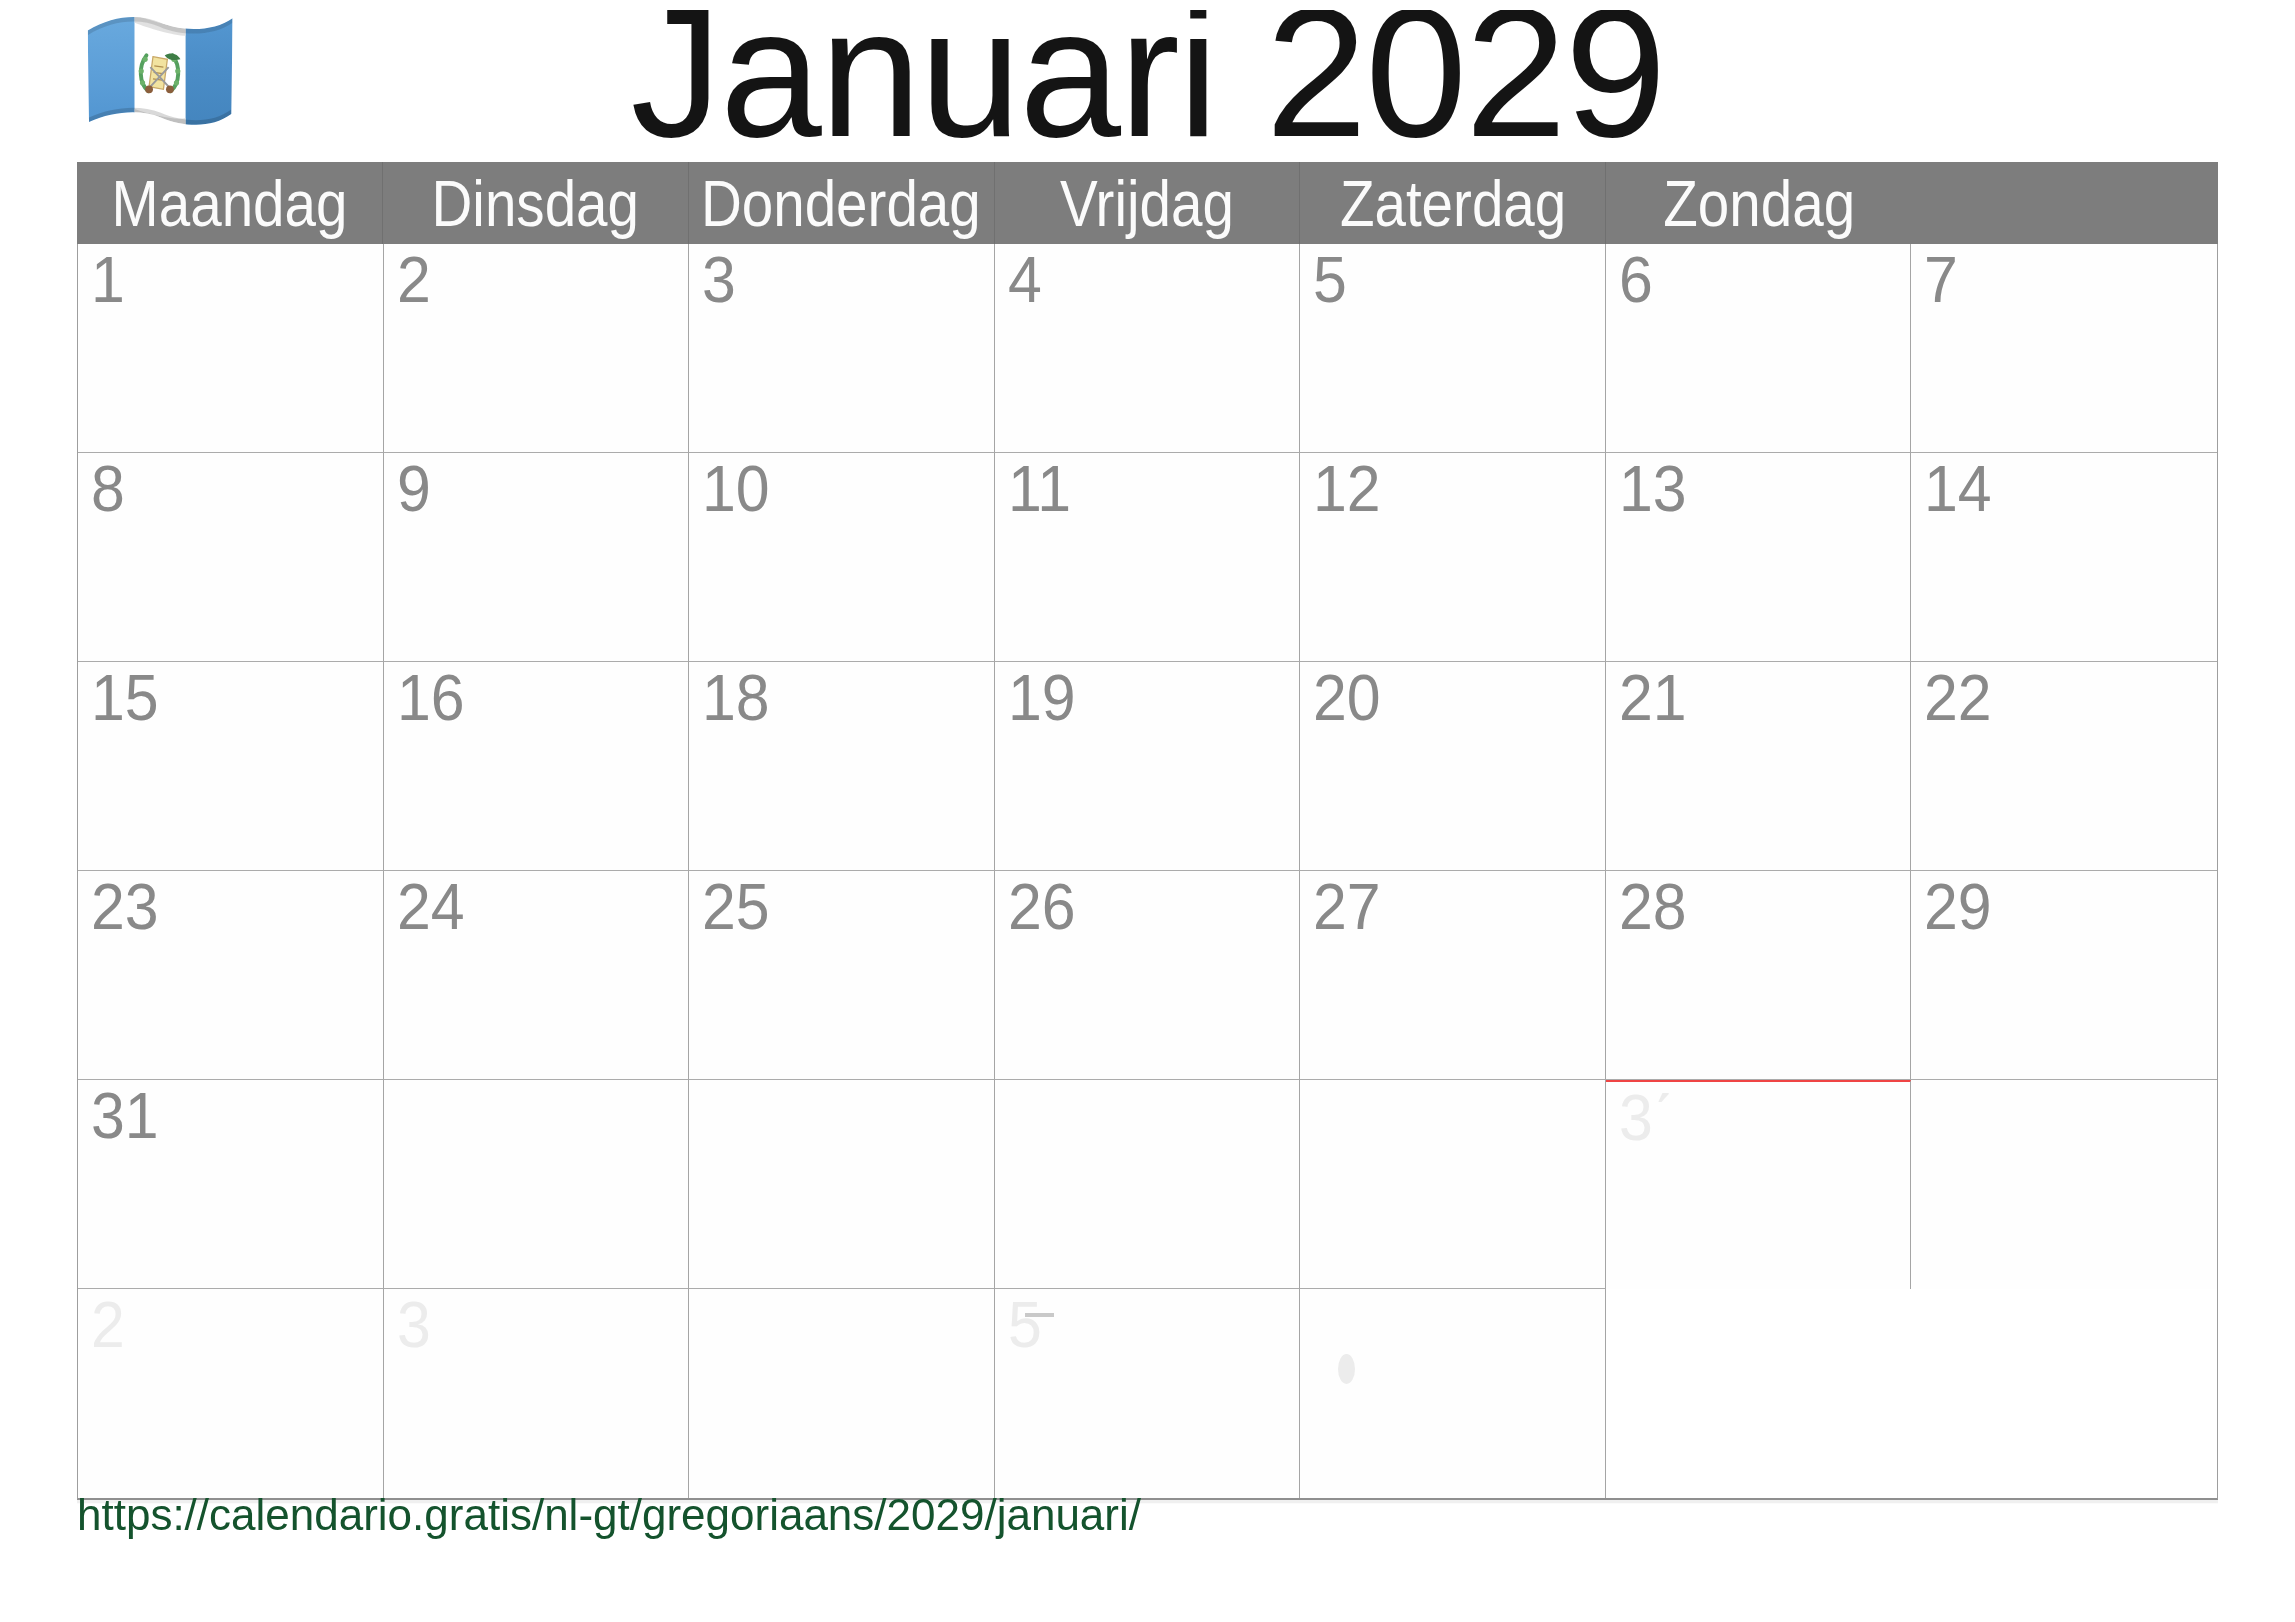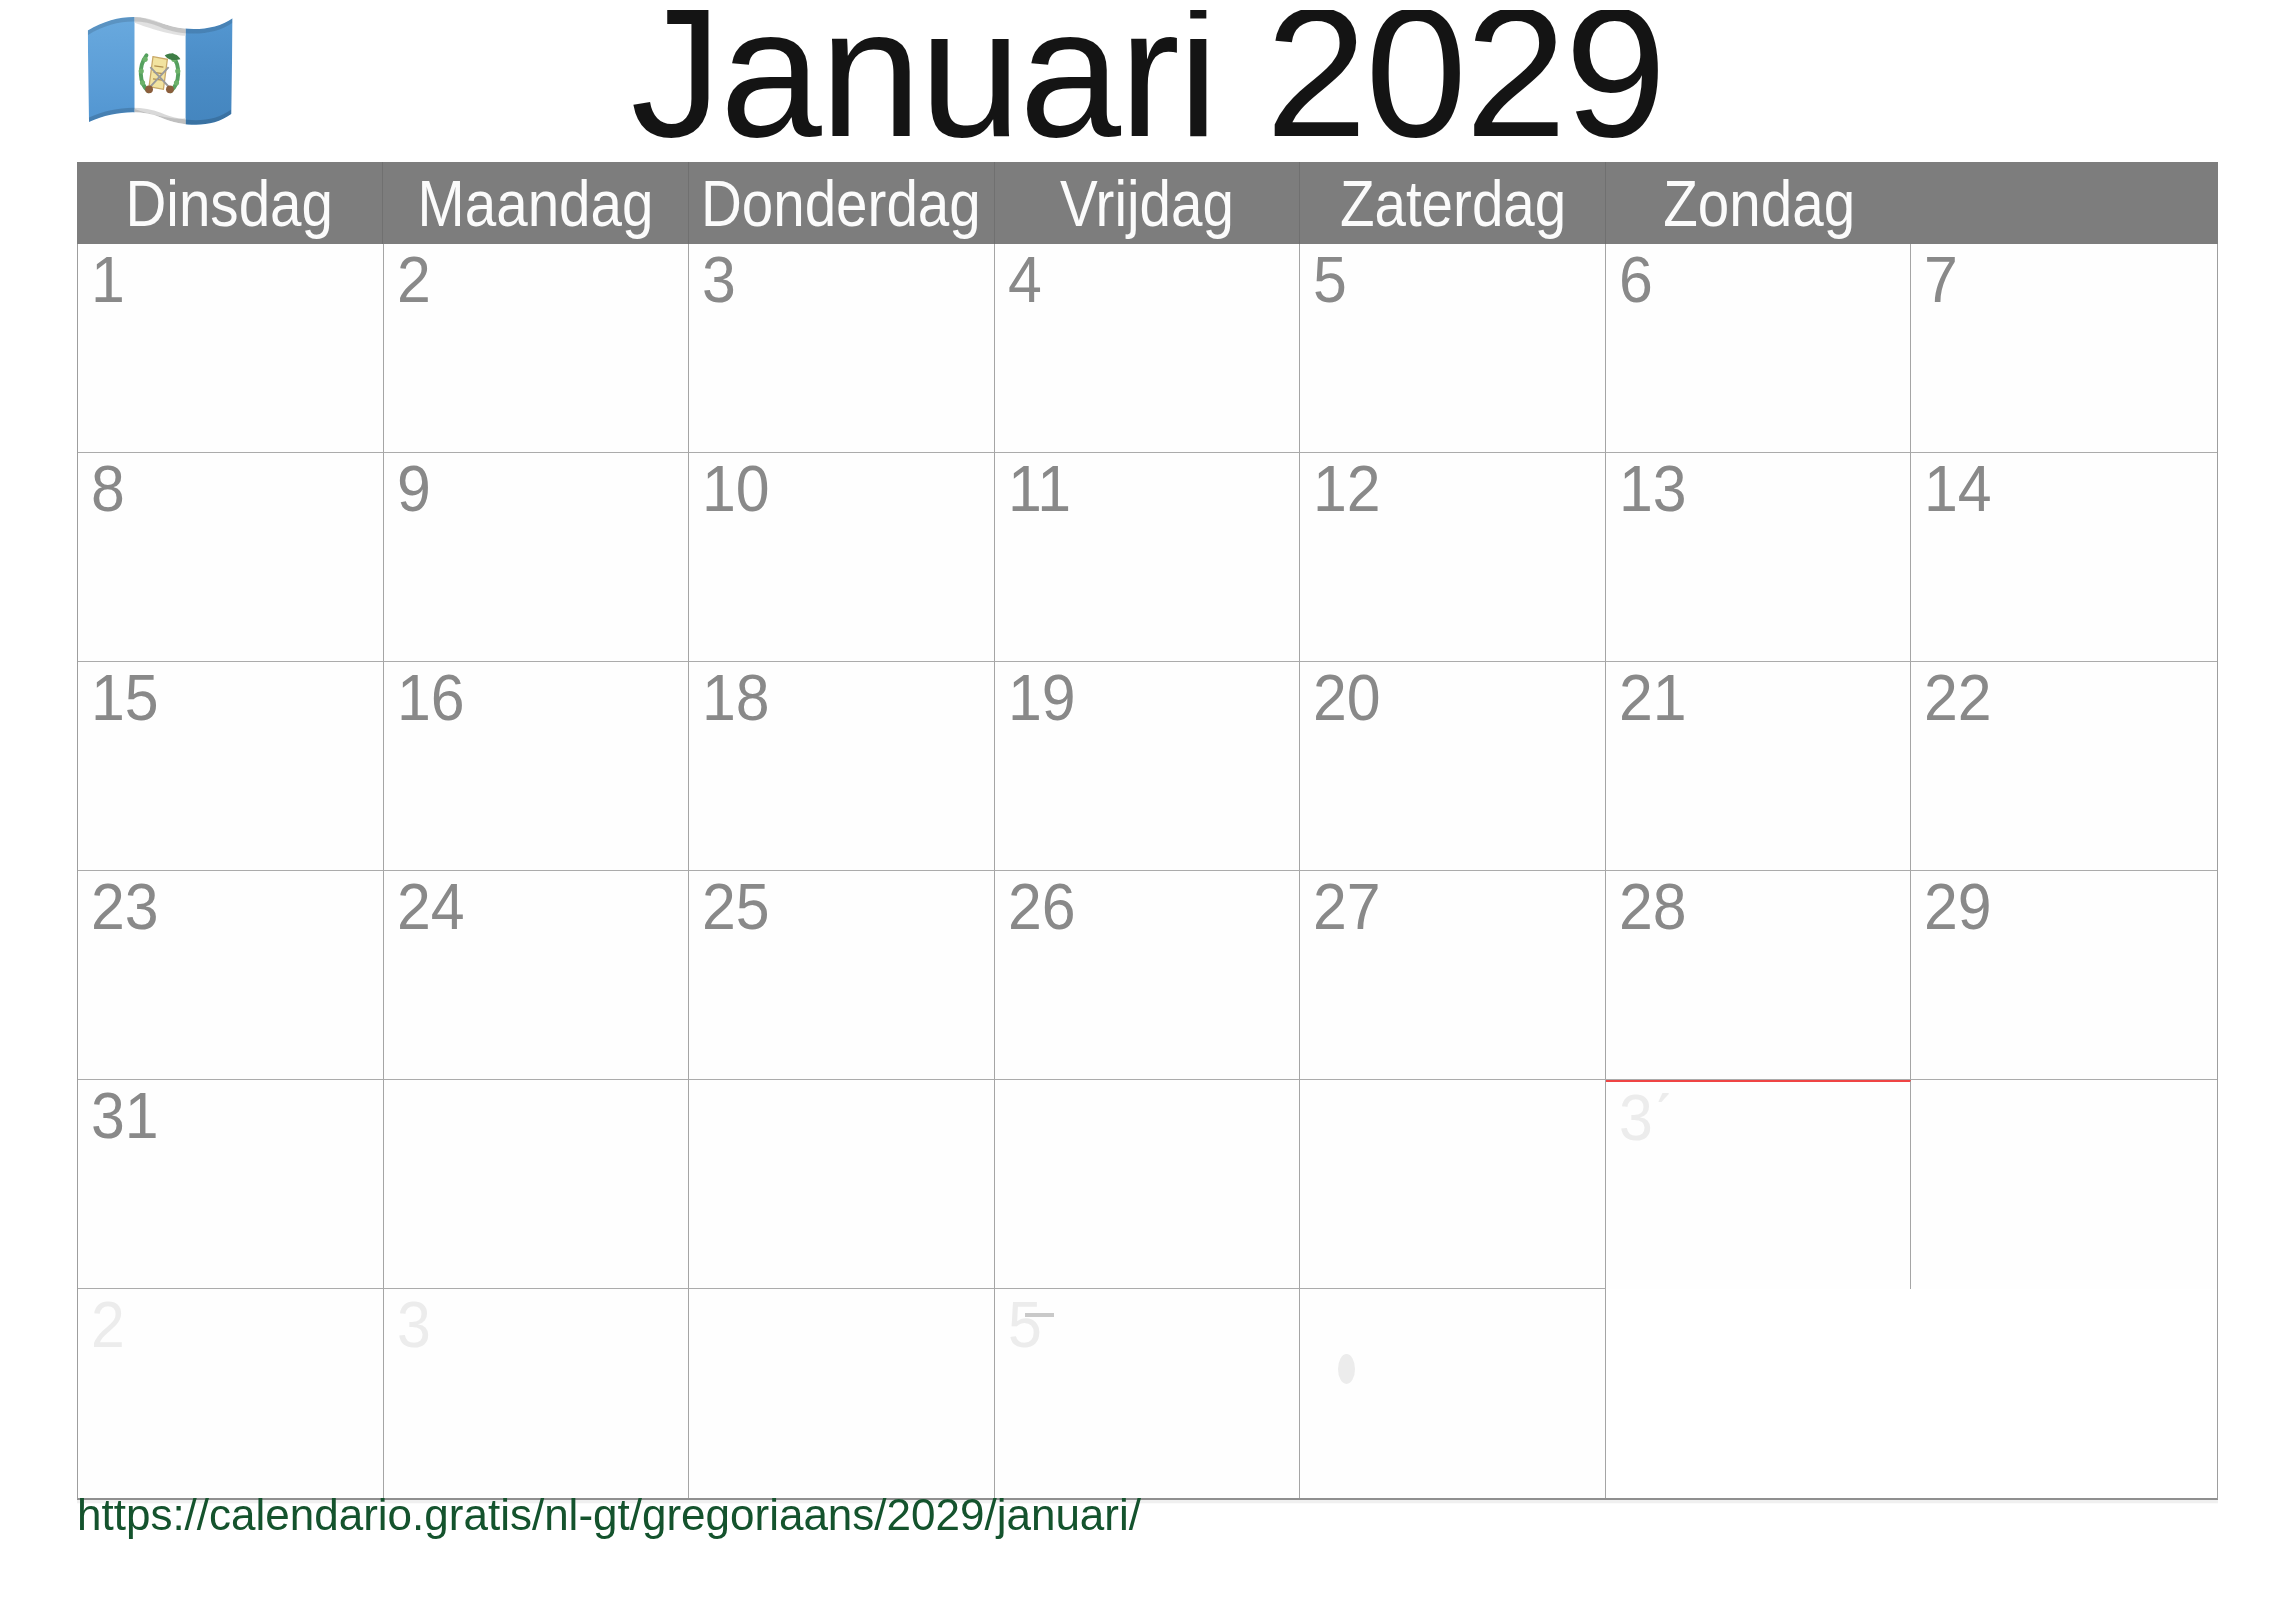--- a/index.html
+++ b/index.html
@@ -125,24 +125,24 @@
     </svg>
   </div>
 
   <div class="title">
     <span>Januari 2029</span>
   </div>
 
   <div class="cal">
     <div class="cal-header">
         <div class="hcell">
+          <span class="hlabel">Maandag</span>
+        </div>
+        <div class="hcell">
           <span class="hlabel">Dinsdag</span>
-        </div>
-        <div class="hcell">
-          <span class="hlabel">Maandag</span>
         </div>
         <div class="hcell">
           <span class="hlabel">Donderdag</span>
         </div>
         <div class="hcell">
           <span class="hlabel">Vrijdag</span>
         </div>
         <div class="hcell">
           <span class="hlabel">Zaterdag</span>
         </div>

